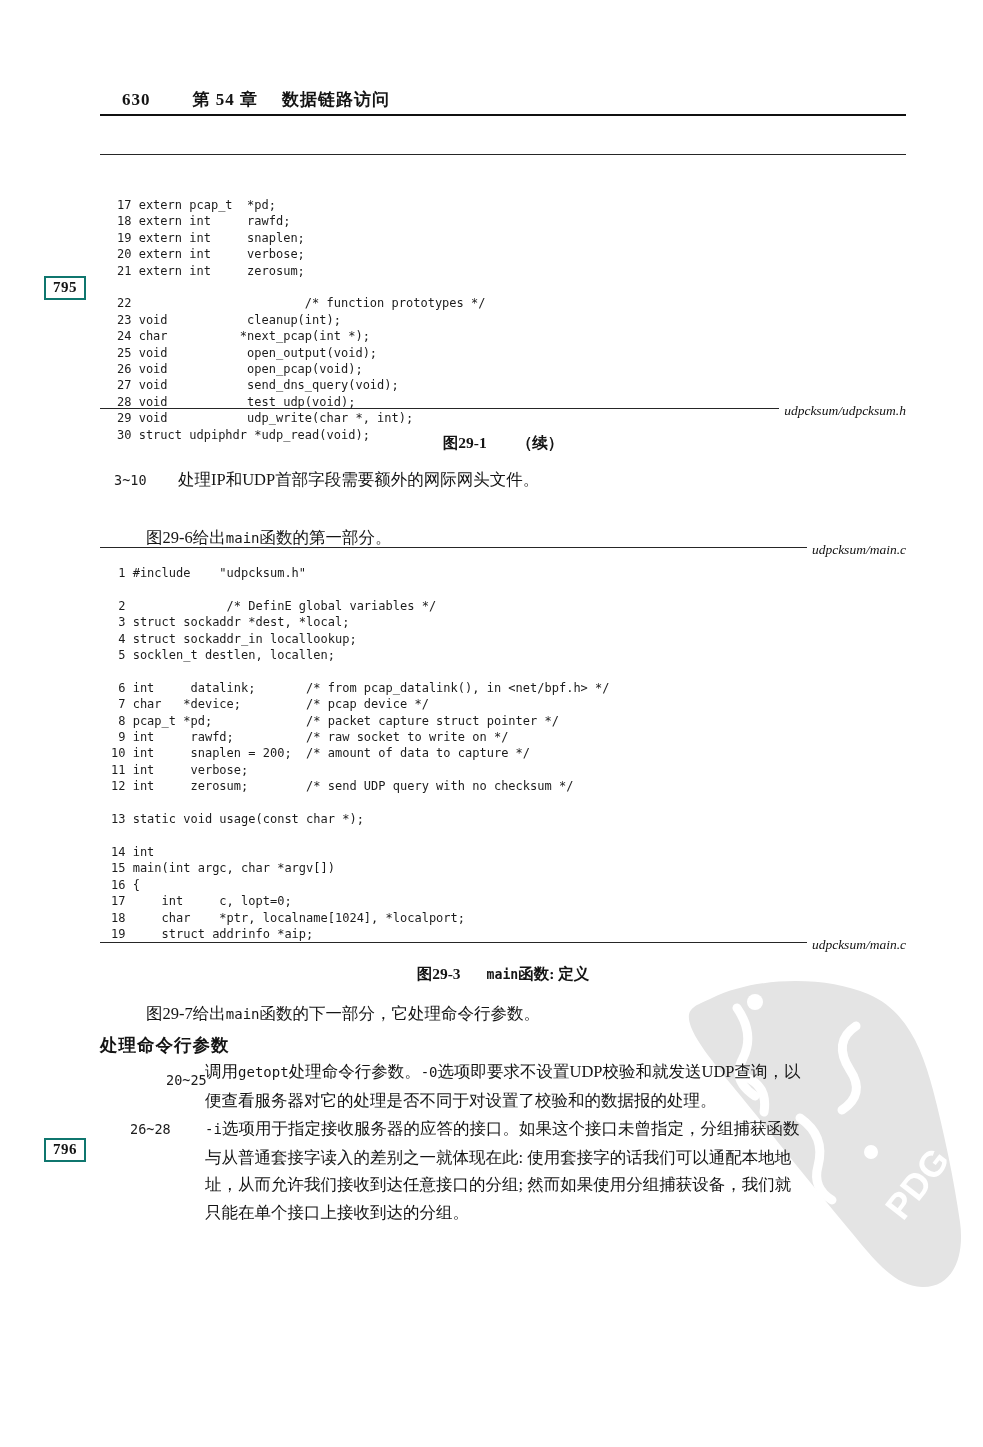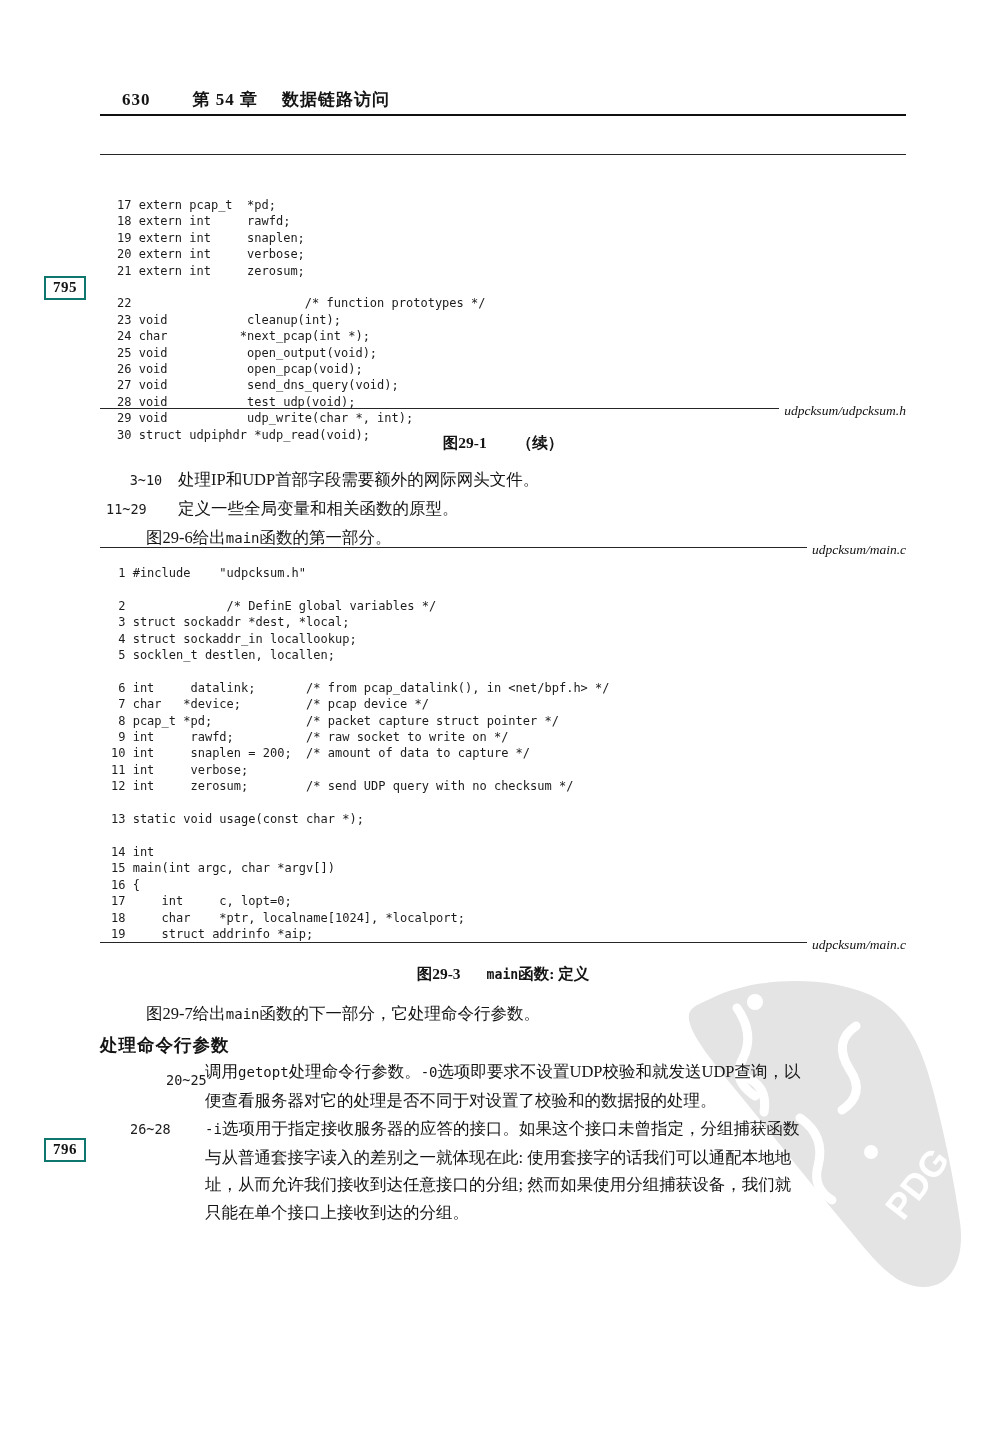--- a/index.html
+++ b/index.html
@@ -86,26 +86,22 @@
 28 void           test_udp(void);
 29 void           udp_write(char *, int);
 30 struct udpiphdr *udp_read(void);</pre>
     <div class="figrule" style="top:402px;">
       <div class="line"></div>
       <span class="srclbl">udpcksum/udpcksum.h</span>
     </div>
     <div class="caption" style="top:433px;"><span>图29-1</span><span style="padding-left: 30px;">（续）</span></div>
 
     <div class="noterow" style="top:469px;left:114px;">
-      <span class="range" style="width:64px;text-align:center;">3~10</span>
+      <span class="range" style="width:64px;">3~10</span>
       <span class="ntext">处理IP和UDP首部字段需要额外的网际网头文件。</span>
-    </div>
-    <div class="noterow" style="top:498px;left:106px;">
-      <span class="range" style="width:72px;">11~29</span>
-      <span class="ntext">定义一些全局变量和相关函数的原型。</span>
     </div>
     <div class="bodyline" style="top:527px;left:146px;"><span>图29-6给出</span><span class="m">main</span><span>函数的第一部分。</span></div>
 
     <div class="figrule" style="top:541px;">
       <div class="line"></div>
       <span class="srclbl">udpcksum/main.c</span>
     </div>
     <pre class="code" style="top:565px;left:111px;"> 1 #include    "udpcksum.h"
 
  2              /* DefinE global variables */

